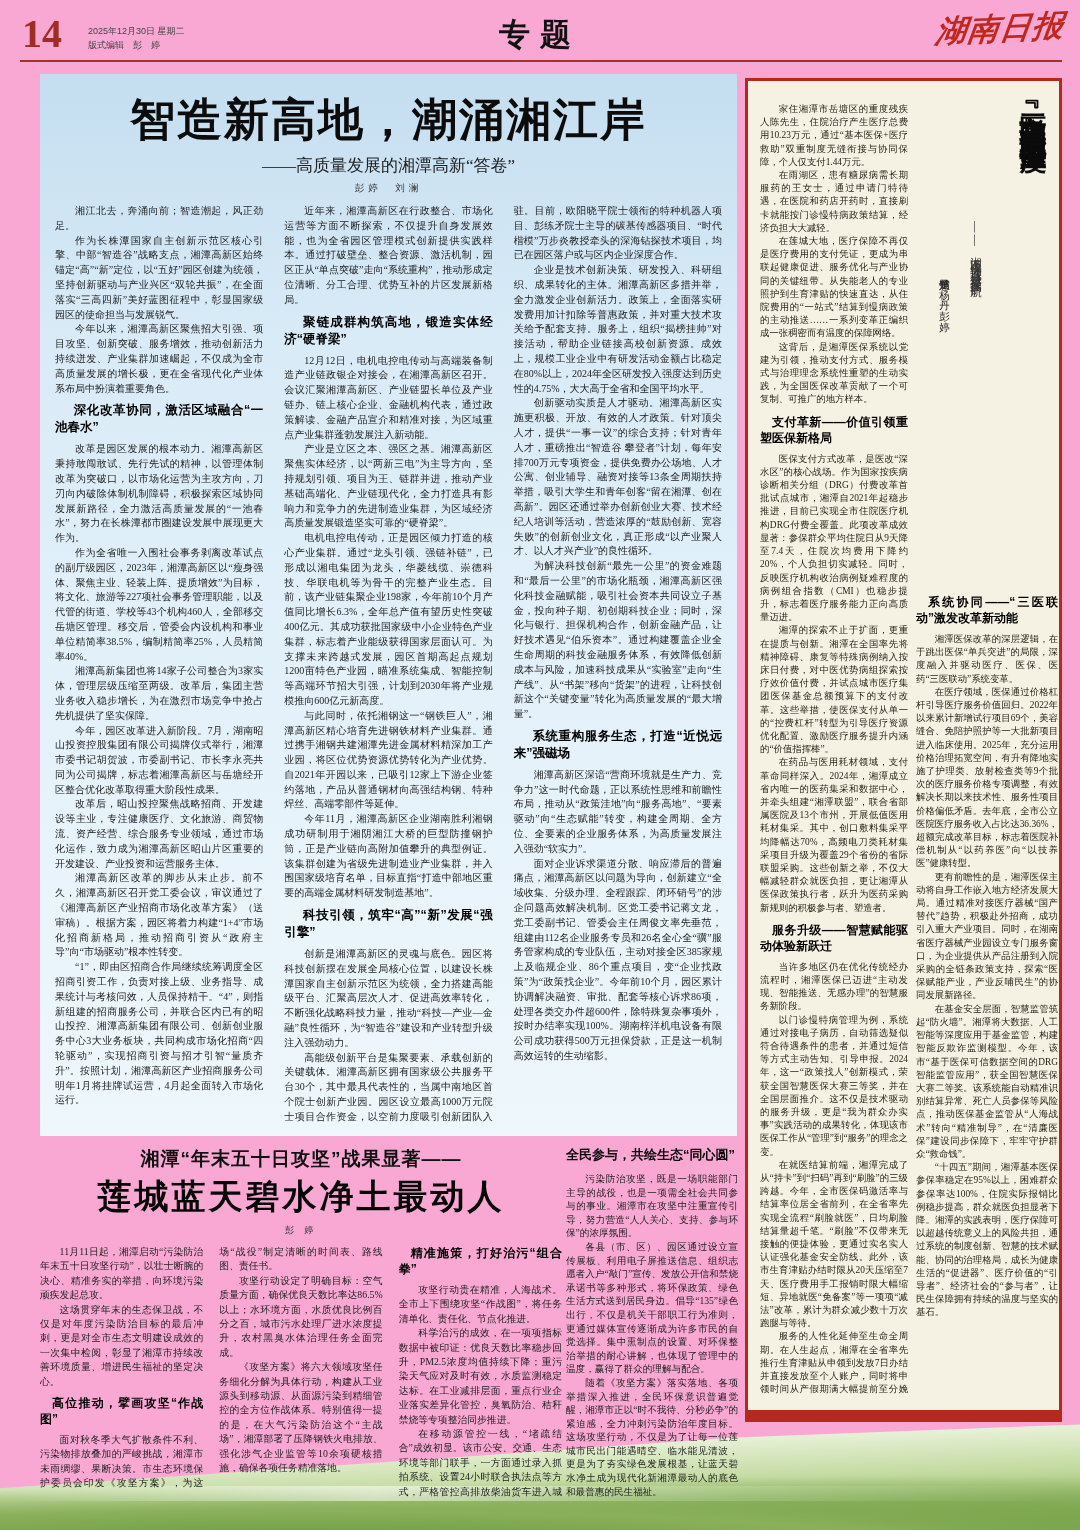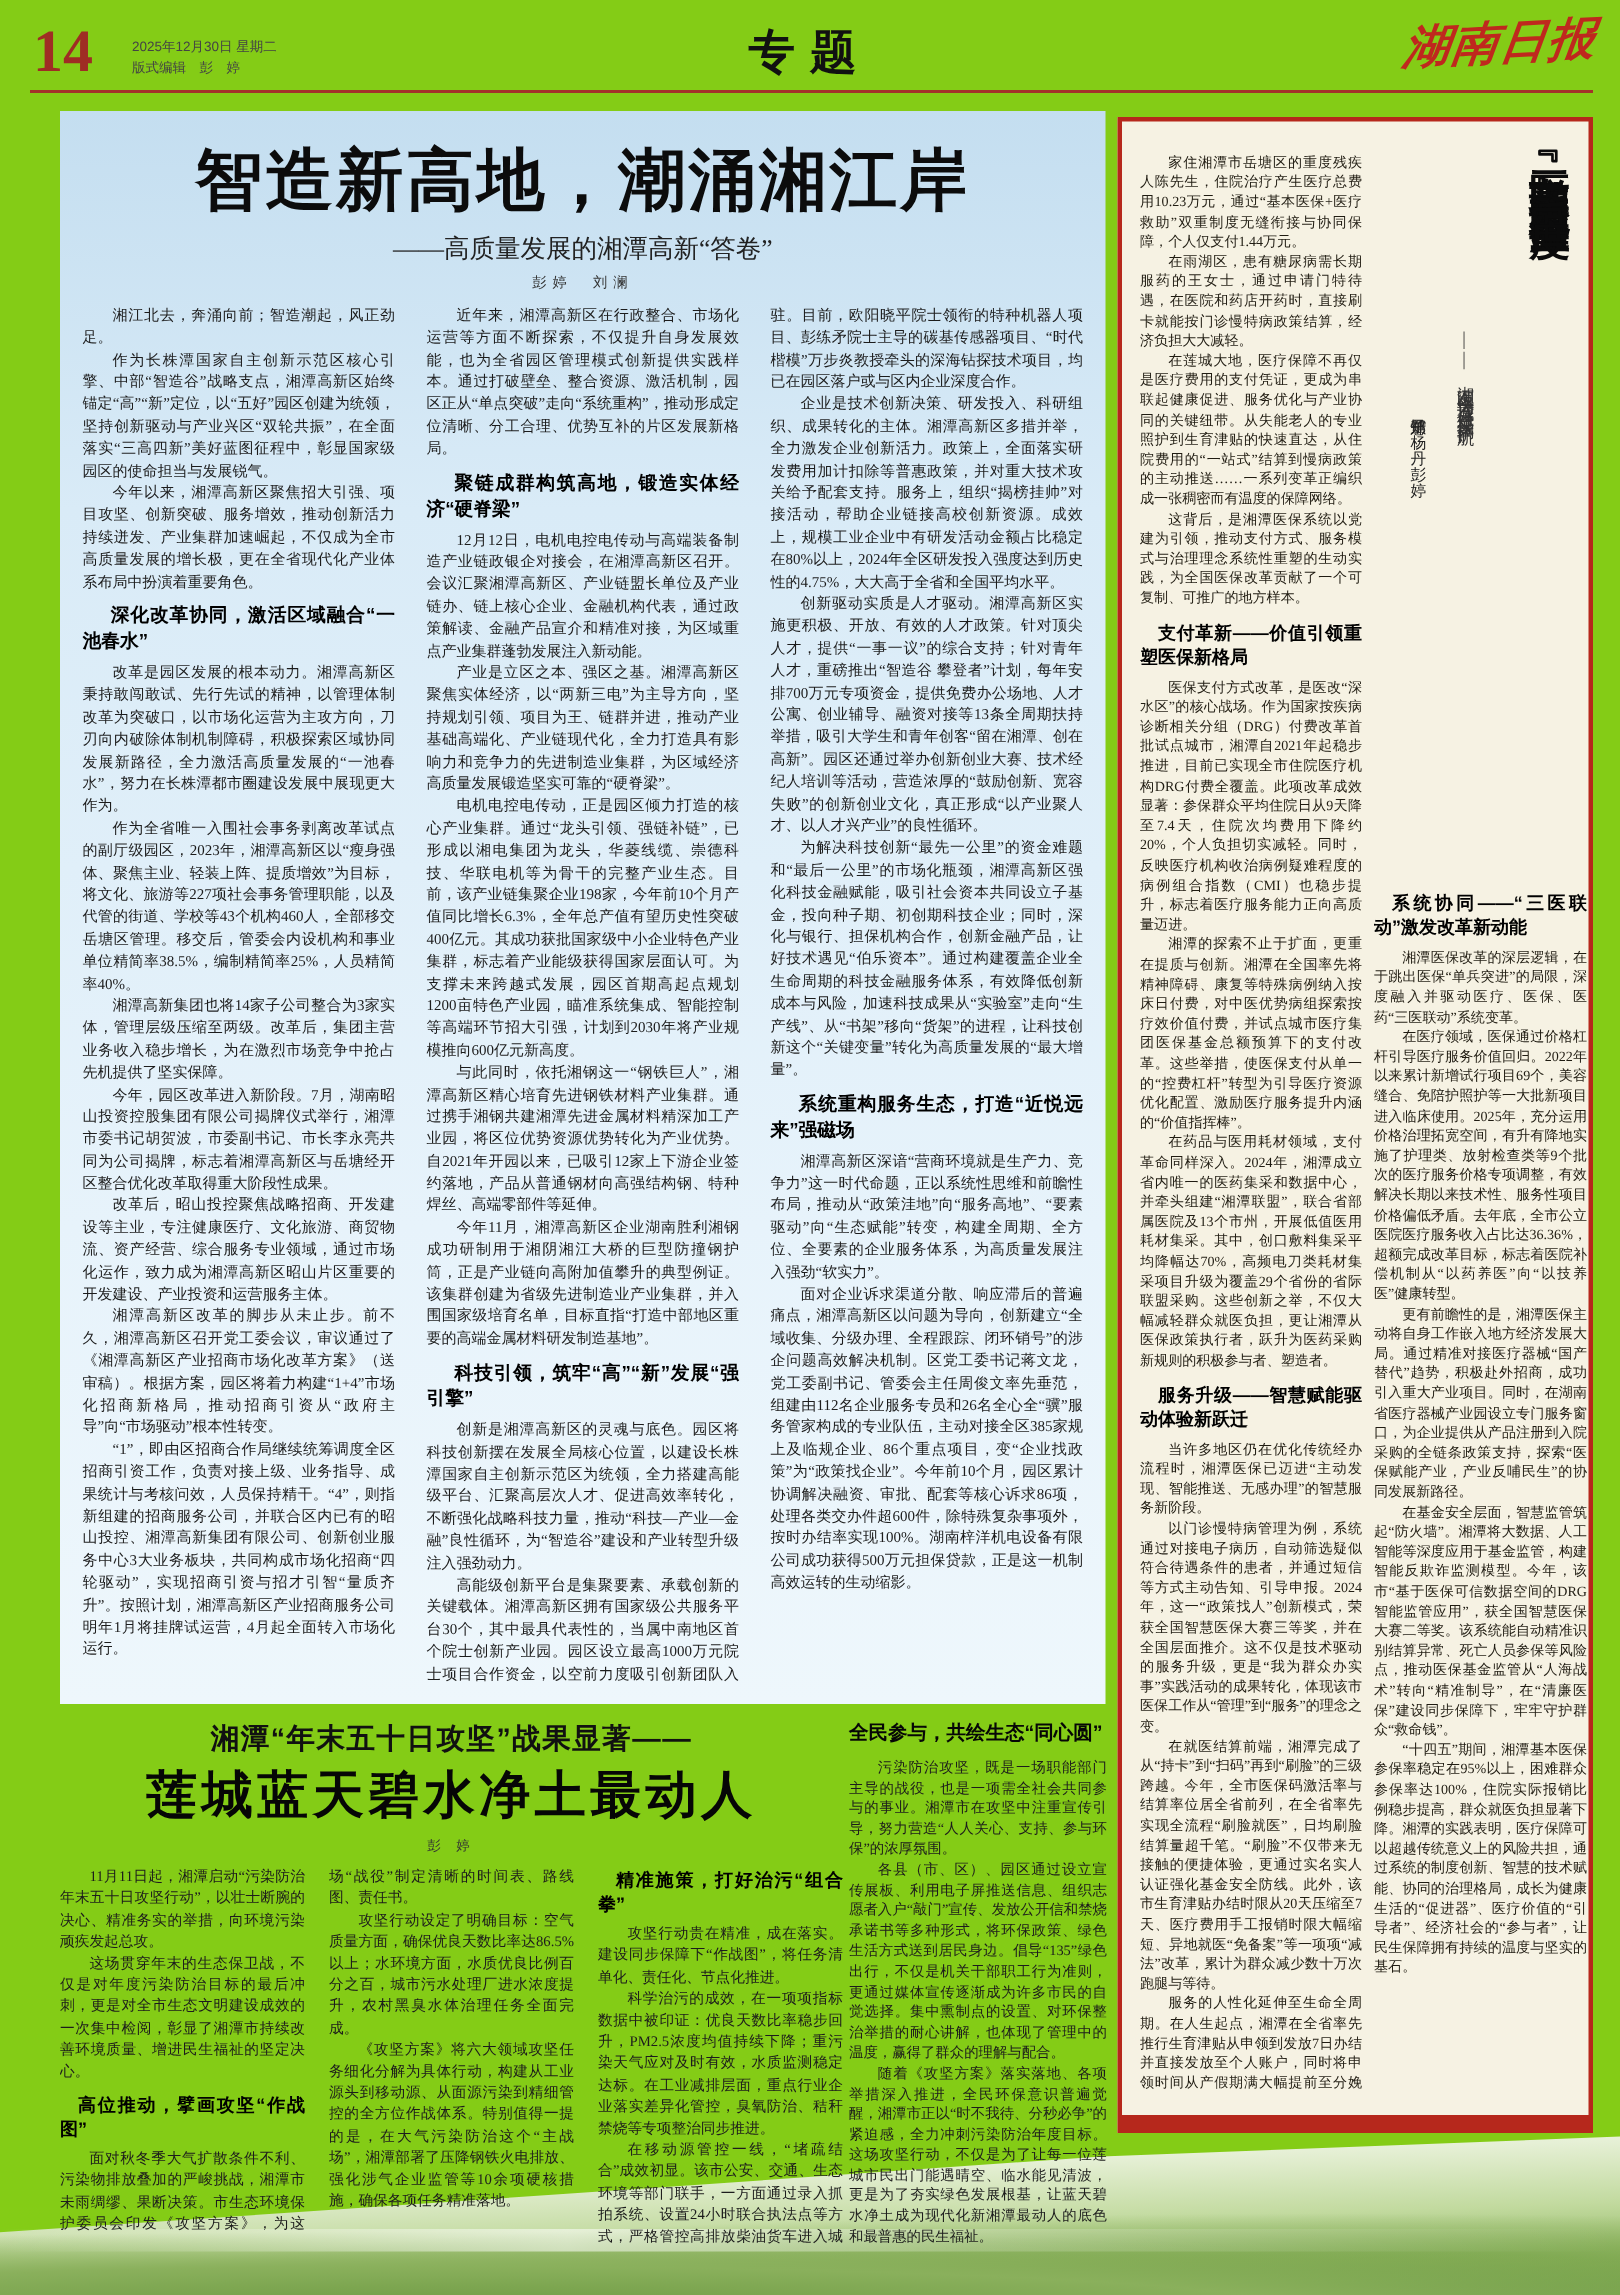--- a/index.html
+++ b/index.html
@@ -1,16 +1,16 @@
 <!DOCTYPE html>
 <html><head>
 <meta charset="utf-8">
 <style>
   html,body{margin:0;padding:0;background:#e8e8e8;}
-  .page{position:relative;width:1080px;height:1530px;background:#84cc16;overflow:hidden;
+  .page{position:relative;width:1080px;height:1530px;background:#f9a8d4;overflow:hidden;
         font-family:"Liberation Serif","DejaVu Serif",serif;color:#1a1a1a;}
   
   .page-num{position:absolute;left:22px;top:14px;font-size:40px;font-weight:bold;color:#9f2d24;line-height:1;}
   .date-block{position:absolute;left:88px;top:24px;font-size:9px;color:#444;line-height:14px;font-family:"Liberation Sans",sans-serif;}
   .section-title{position:absolute;left:0;top:14px;width:1080px;text-align:center;
                  font-size:31px;font-weight:900;letter-spacing:10px;color:#111;}
   .masthead{position:absolute;right:16px;top:8px;font-size:31px;font-weight:bold;font-style:italic;
             color:#bf281e;transform:skewX(-10deg) rotate(-3deg);letter-spacing:1px;}
   .head-rule{position:absolute;left:20px;top:60px;width:1042px;height:2px;background:#a3332a;}
   
@@ -158,21 +158,21 @@
     <div class="pol-title">莲城蓝天碧水净土最动人</div>
     <div class="pol-author">彭 婷</div>
     <div class="pol-cols">
         <p>11月11日起，湘潭启动“污染防治年末五十日攻坚行动”，以壮士断腕的决心、精准务实的举措，向环境污染顽疾发起总攻。</p>
         <p>这场贯穿年末的生态保卫战，不仅是对年度污染防治目标的最后冲刺，更是对全市生态文明建设成效的一次集中检阅，彰显了湘潭市持续改善环境质量、增进民生福祉的坚定决心。</p>
         <h4 class="sec-head">高位推动，擘画攻坚“作战图”</h4>
         <p>面对秋冬季大气扩散条件不利、污染物排放叠加的严峻挑战，湘潭市未雨绸缪、果断决策。市生态环境保护委员会印发《攻坚方案》，为这场“战役”制定清晰的时间表、路线图、责任书。</p>
         <p>攻坚行动设定了明确目标：空气质量方面，确保优良天数比率达86.5%以上；水环境方面，水质优良比例百分之百，城市污水处理厂进水浓度提升，农村黑臭水体治理任务全面完成。</p>
         <p>《攻坚方案》将六大领域攻坚任务细化分解为具体行动，构建从工业源头到移动源、从面源污染到精细管控的全方位作战体系。特别值得一提的是，在大气污染防治这个“主战场”，湘潭部署了压降钢铁火电排放、强化涉气企业监管等10余项硬核措施，确保各项任务精准落地。</p>
         <h4 class="sec-head">精准施策，打好治污“组合拳”</h4>
-        <p>攻坚行动贵在精准，成在落实。建设同步保障下“作战图”，将任务清单化、责任化、节点化推进。</p>
+        <p>攻坚行动贵在精准，人海战术。全市上下围绕攻坚“作战图”，将任务清单化、责任化、节点化推进。</p>
         <p>科学治污的成效，在一项项指标数据中被印证：优良天数比率稳步回升，PM2.5浓度均值持续下降；重污染天气应对及时有效，水质监测稳定达标。在工业减排层面，重点行业企业落实差异化管控，臭氧防治、秸秆禁烧等专项整治同步推进。</p>
         <p>在移动源管控一线，“堵疏结合”成效初显。该市公安、交通、生态环境等部门联手，一方面通过录入抓拍系统、设置24小时联合执法点等方式，严格管控高排放柴油货车进入城区；另一方面，大力推广新能源车辆，倡导“135”绿色出行（1公里步行、3公里骑行、5公里公交），鼓励市民低碳出行。</p>
       </div>
   </div>
 
   <div class="par-art">
     <div class="par-title">全民参与，共绘生态“同心圆”</div>
     <div class="par-body">
         <p>污染防治攻坚，既是一场职能部门主导的战役，也是一项需全社会共同参与的事业。湘潭市在攻坚中注重宣传引导，努力营造“人人关心、支持、参与环保”的浓厚氛围。</p>
         <p>各县（市、区）、园区通过设立宣传展板、利用电子屏推送信息、组织志愿者入户“敲门”宣传、发放公开信和禁烧承诺书等多种形式，将环保政策、绿色生活方式送到居民身边。倡导“135”绿色出行，不仅是机关干部职工行为准则，更通过媒体宣传逐渐成为许多市民的自觉选择。集中熏制点的设置、对环保整治举措的耐心讲解，也体现了管理中的温度，赢得了群众的理解与配合。</p>

